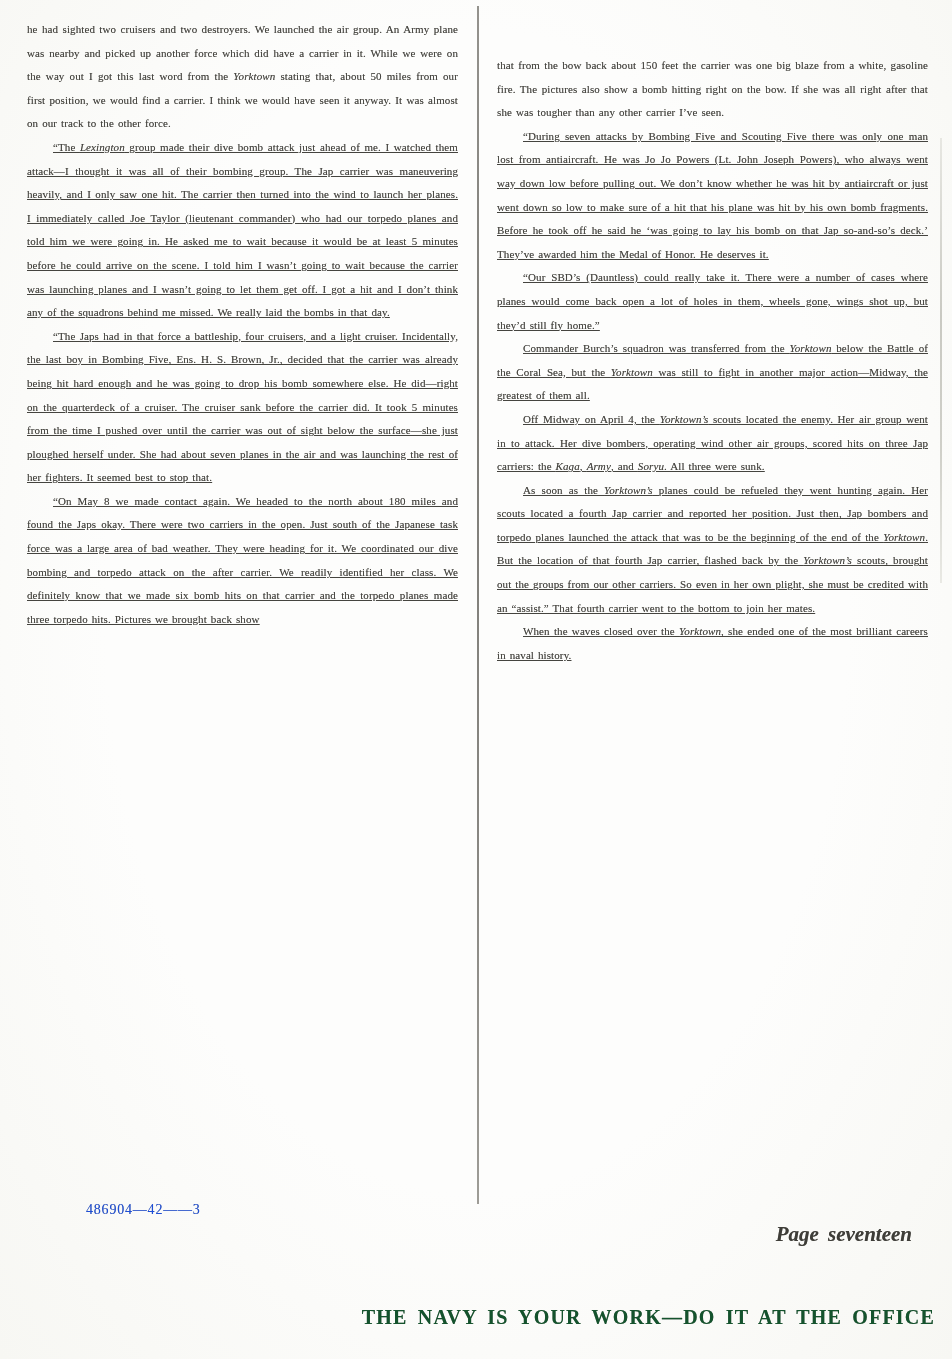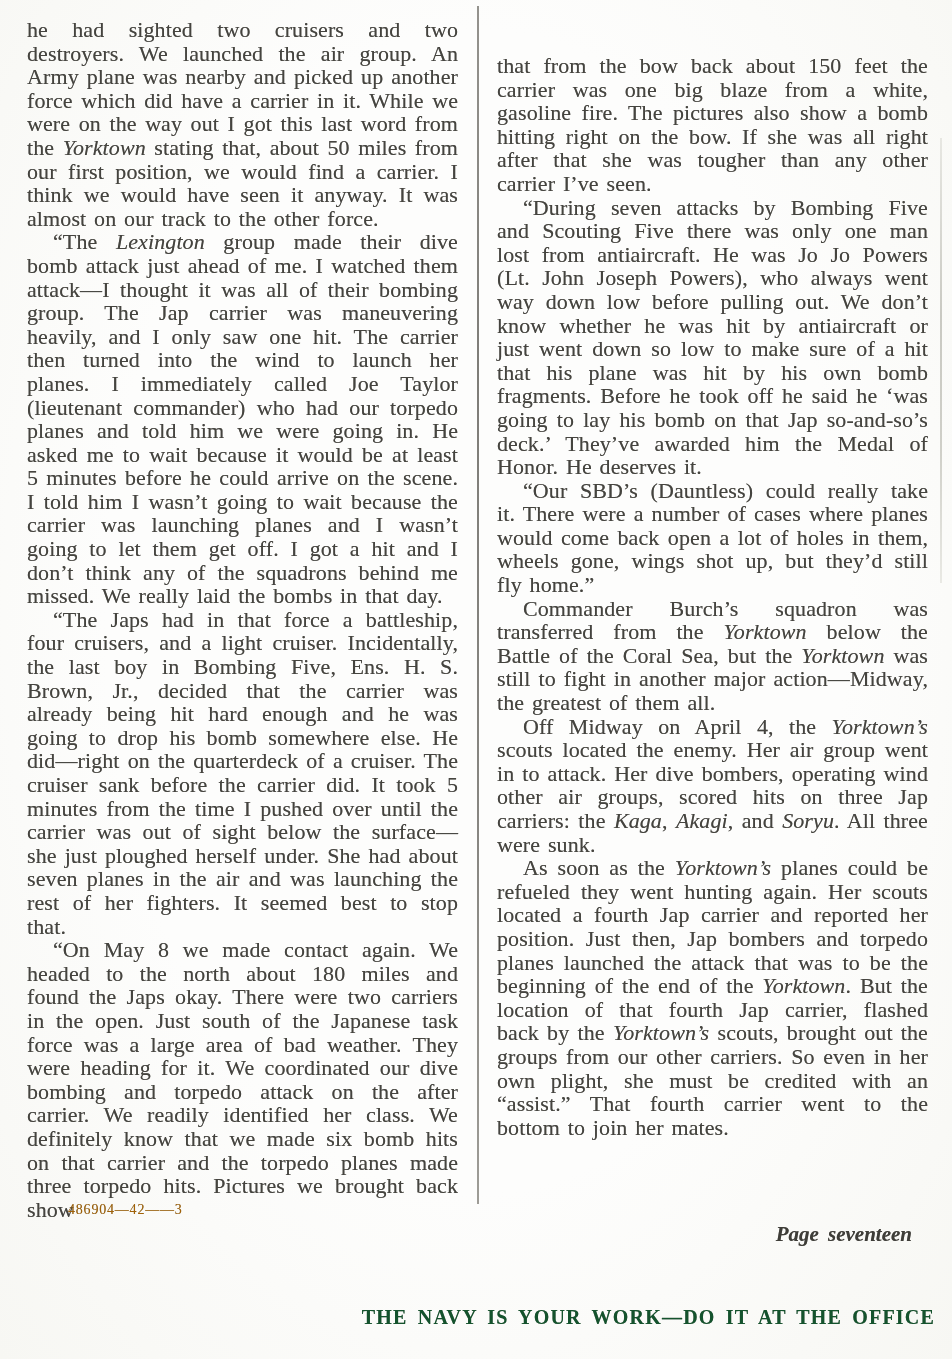--- a/index.html
+++ b/index.html
@@ -20,44 +20,44 @@
     inset: 0;
   }
   .col {
     position: absolute;
     top: 18px;
   }
   .col-left  { left: 27px;  width: 431px; }
   .col-right { left: 497px; width: 431px; margin-top: 36px; }
   .col p.para {
     margin: 0;
-    font-size: 22px;
+    font-size: 11px;
     line-height: 23.6px;
     text-align: justify;
     word-spacing: 0.10em;
     letter-spacing: 0.1px;
     text-shadow: 0 0 0.4px rgba(69, 68, 63, 0.55);
   }
-  .col p.para.indent { text-indent: 26px; }
+  .col p.para.indent { text-indent: 26px; text-decoration: underline; }
   .divider {
     position: absolute;
     left: 477px;
     top: 6px;
     width: 2px;
     height: 1198px;
     background: linear-gradient(#7a7872, #5f5d57 30%, #6b6963 70%, #86847d);
     opacity: 0.8;
   }
   .print-code {
     position: absolute;
-    left: 68px;
+    left: 86px;
     top: 1202px;
     font-size: 14px;
     letter-spacing: 0.8px;
-    color: #a16207;
+    color: #1d4ed8;
     text-shadow: 0 0 0.4px rgba(90, 88, 80, 0.5);
   }
   .page-label {
     position: absolute;
     top: 1222px;
     right: 40px;
     font-size: 21px;
     font-weight: bold;
     font-style: italic;
     color: #3e3d38;
@@ -96,22 +96,23 @@
       <p class="para indent"><span>“On May 8 we made contact again. We headed to the north about 180 miles and found the Japs okay. There were two carriers in the open. Just south of the Japanese task force was a large area of bad weather. They were heading for it. We coordinated our dive bombing and torpedo attack on the after carrier. We readily identified her class. We definitely know that we made six bomb hits on that carrier and the torpedo planes made three torpedo hits. Pictures we brought back show</span></p>
     </div>
 
   <div class="divider"></div>
 
   <div class="col col-right">
       <p class="para"><span>that from the bow back about 150 feet the carrier was one big blaze from a white, gasoline fire. The pictures also show a bomb hitting right on the bow. If she was all right after that she was tougher than any other carrier I’ve seen.</span></p>
       <p class="para indent"><span>“During seven attacks by Bombing Five and Scouting Five there was only one man lost from antiaircraft. He was Jo Jo Powers (Lt. John Joseph Powers), who always went way down low before pulling out. We don’t know whether he was hit by antiaircraft or just went down so low to make sure of a hit that his plane was hit by his own bomb fragments. Before he took off he said he ‘was going to lay his bomb on that Jap so-and-so’s deck.’ They’ve awarded him the Medal of Honor. He deserves it.</span></p>
       <p class="para indent"><span>“Our SBD’s (Dauntless) could really take it. There were a number of cases where planes would come back open a lot of holes in them, wheels gone, wings shot up, but they’d still fly home.”</span></p>
       <p class="para indent"><span>Commander Burch’s squadron was transferred from the </span><i>Yorktown</i><span> below the Battle of the Coral Sea, but the </span><i>Yorktown</i><span> was still to fight in another major action—Midway, the greatest of them all.</span></p>
-      <p class="para indent"><span>Off Midway on April 4, the </span><i>Yorktown’s</i><span> scouts located the enemy. Her air group went in to attack. Her dive bombers, operating wind other air groups, scored hits on three Jap carriers: the </span><i>Kaga</i><span>, </span><i>Akagi</i><span>, and </span><i>Soryu</i><span>. All three were sunk.</span></p>
+      <p class="para indent"><span>Off Midway on April 4, the </span><i>Yorktown’s</i><span> scouts located the enemy. Her air group went in to attack. Her dive bombers, operating wind other air groups, scored hits on three Jap carriers: the </span><i>Kaga</i><span>, </span><i>Army</i><span>, and </span><i>Soryu</i><span>. All three were sunk.</span></p>
       <p class="para indent"><span>As soon as the </span><i>Yorktown’s</i><span> planes could be refueled they went hunting again. Her scouts located a fourth Jap carrier and reported her position. Just then, Jap bombers and torpedo planes launched the attack that was to be the beginning of the end of the </span><i>Yorktown</i><span>. But the location of that fourth Jap carrier, flashed back by the </span><i>Yorktown’s</i><span> scouts, brought out the groups from our other carriers. So even in her own plight, she must be credited with an “assist.” That fourth carrier went to the bottom to join her mates.</span></p>
+      <p class="para indent"><span>When the waves closed over the </span><i>Yorktown</i><span>, she ended one of the most brilliant careers in naval history.</span></p>
     </div>
 
   <div class="print-code">486904—42——3</div>
 
   <div class="page-label">Page seventeen</div>
 
   <div class="footer-slogan">THE NAVY IS YOUR WORK—DO IT AT THE OFFICE</div>
 
   <div class="scan-edge"></div>
 

